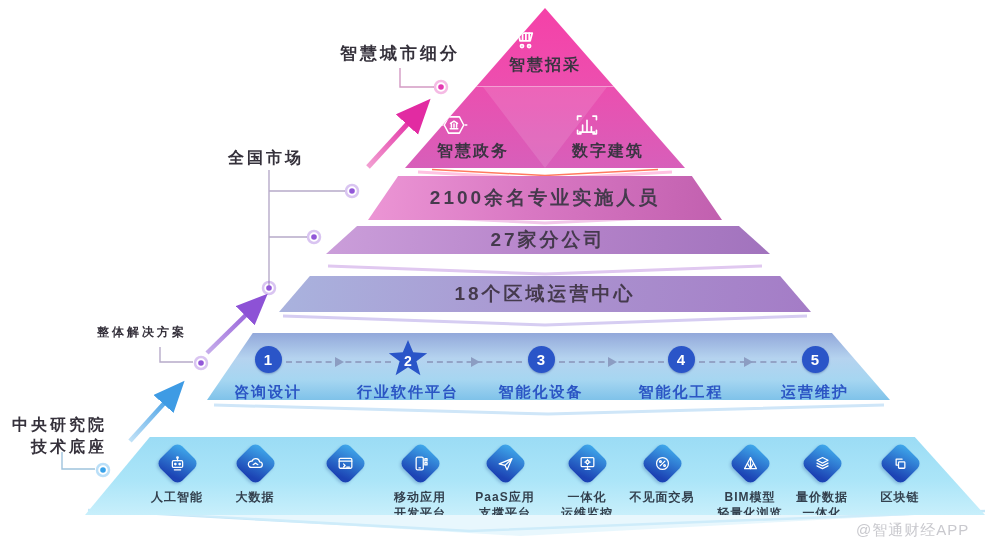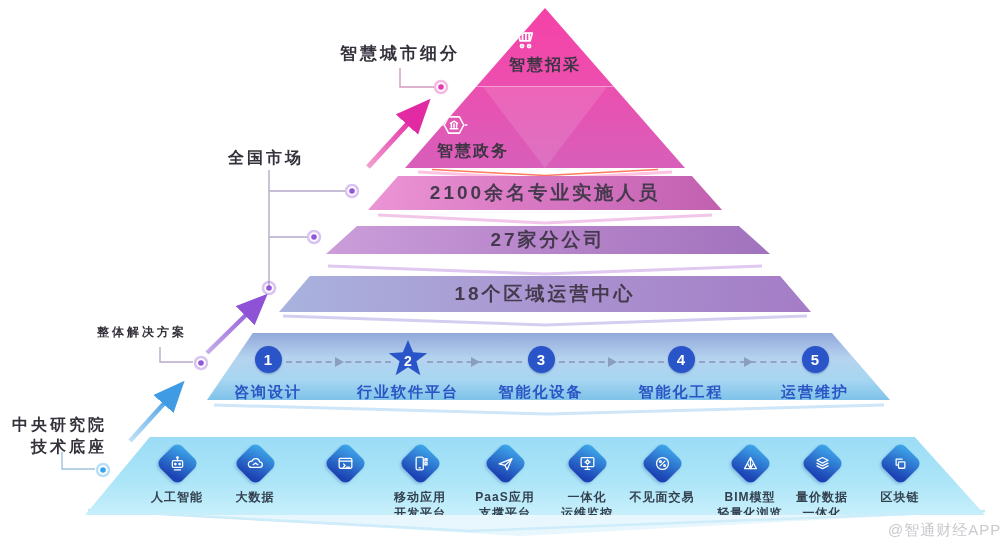--- a/index.html
+++ b/index.html
@@ -16,21 +16,21 @@
   .tier1-facet{position:absolute;left:50%;top:79px;width:124px;height:81px;transform:translateX(-50%);
          clip-path:polygon(0 0,100% 0,50% 100%);background:rgba(255,255,255,.12);}
   .tier-item{position:absolute;text-align:center;color:#3b3442;}
   .tier-top{left:50%;top:18px;transform:translateX(-50%);}
   .tier-left{left:68px;top:104px;transform:translateX(-50%);}
   .tier-right{left:203px;top:104px;transform:translateX(-50%);}
   .tier-label{display:block;margin-top:3px;font-size:16px;font-weight:bold;letter-spacing:2px;white-space:nowrap;color:#3b3442;}
   
   .band{position:absolute;z-index:2;display:flex;align-items:center;justify-content:center;
         font-size:19px;font-weight:bold;letter-spacing:3px;color:#453a4d;}
-  .band-1{left:368px;top:176px;width:354px;height:34px;
+  .band-1{left:368px;top:176px;width:354px;height:44px;
         clip-path:polygon(8.5% 0,91.5% 0,100% 100%,0 100%);
         background:linear-gradient(96deg,#ec96d5 0%,#d978c3 45%,#c160af 100%);}
   .band-2{left:326px;top:226px;width:444px;height:28px;
         clip-path:polygon(7% 0,93% 0,100% 100%,0 100%);
         background:linear-gradient(96deg,#cb9eda 0%,#b684ca 50%,#a173bd 100%);}
   .band-3{left:279px;top:276px;width:532px;height:36px;
         clip-path:polygon(5.8% 0,94.2% 0,100% 100%,0 100%);
         background:linear-gradient(96deg,#a9b3de 0%,#aa92cf 55%,#a47cc6 100%);}
   
   .step-band{position:absolute;left:207px;top:333px;width:683px;height:67px;z-index:2;
@@ -62,21 +62,21 @@
         display:flex;align-items:center;justify-content:center;box-shadow:0 2px 3px rgba(20,60,140,.25);}
   .diamond svg{transform:rotate(-45deg);}
   .tech-label{font-size:12px;font-weight:bold;color:#33404e;line-height:1.3;letter-spacing:1px;white-space:pre-line;}
   
   .side-label{position:absolute;z-index:4;font-weight:bold;color:#35313b;letter-spacing:3px;}
   .sl-1{left:340px;top:42px;font-size:17px;}
   .sl-2{left:228px;top:148px;font-size:16px;}
   .sl-3{left:97px;top:324px;font-size:12px;}
   .sl-4{left:12px;top:414px;font-size:16px;text-align:right;white-space:pre-line;line-height:1.4;}
   
-  .watermark{position:absolute;left:856px;top:521px;z-index:4;font-size:15px;color:#c9c9ce;letter-spacing:1px;margin-left:32px;}
+  .watermark{position:absolute;left:856px;top:521px;z-index:4;font-size:15px;color:#c9c9ce;letter-spacing:1px;}
 </style>
 </head>
 <body>
 
 <div id="canvas">
 
   <svg id="deco" width="1004" height="552" viewBox="0 0 1004 552">
     <defs>
       <linearGradient id="gA" x1="368" y1="167" x2="414" y2="117" gradientUnits="userSpaceOnUse">
         <stop offset="0" stop-color="#f2a0d2"></stop>
@@ -165,20 +165,30 @@
       <svg width="34" height="26" viewBox="0 0 30 24">
         <g fill="none" stroke="#fff" stroke-width="1.4" stroke-linecap="round" stroke-linejoin="round">
           <path d="M10 4.5h10l4 7.5-4 7.5H10L6 12z"></path>
           <path d="M3.2 12h1.6 M25.2 12h1.6"></path>
           <path d="M11.5 15.5h7 M12.6 14v-3 M15 14v-3 M17.4 14v-3 M11.8 10.5 15 8.5l3.2 2"></path>
         </g>
       </svg>
       <span class="tier-label">智慧政务</span>
     </div>
 
+    <div class="tier-item tier-right">
+      <svg width="30" height="26" viewBox="0 0 24 22">
+        <g fill="none" stroke="#fff" stroke-width="1.4" stroke-linecap="round" stroke-linejoin="round">
+          <path d="M4 6.5v-3h3 M17 3.5h3v3 M4 15.5v3h3 M17 18.5h3v-3"></path>
+          <path d="M8.3 17v-6 M12 17V7 M15.7 17v-4.5"></path>
+          <path d="M5.5 17h13"></path>
+        </g>
+      </svg>
+      <span class="tier-label">数字建筑</span>
+    </div>
   </div>
 
   <div class="band band-1">
     <span>2100余名专业实施人员</span>
   </div>
   <div class="band band-2">
     <span>27家分公司</span>
   </div>
   <div class="band band-3">
     <span>18个区域运营中心</span>

